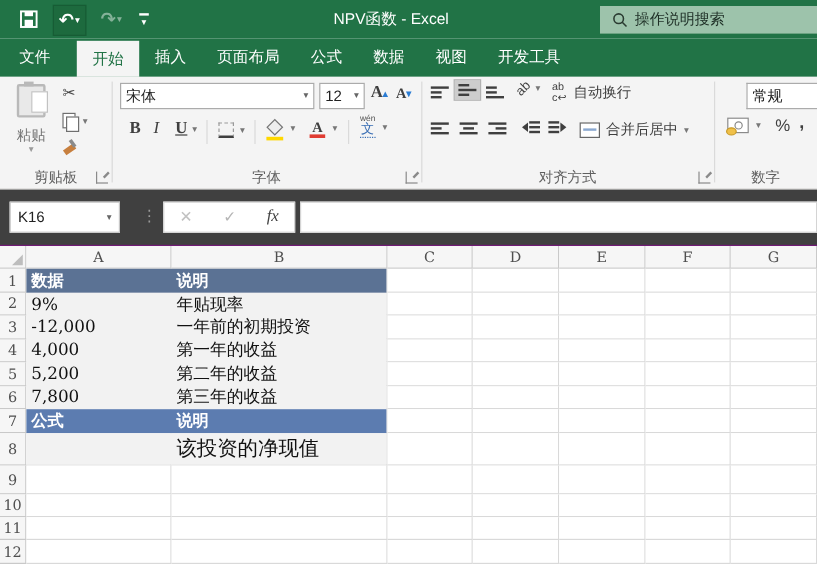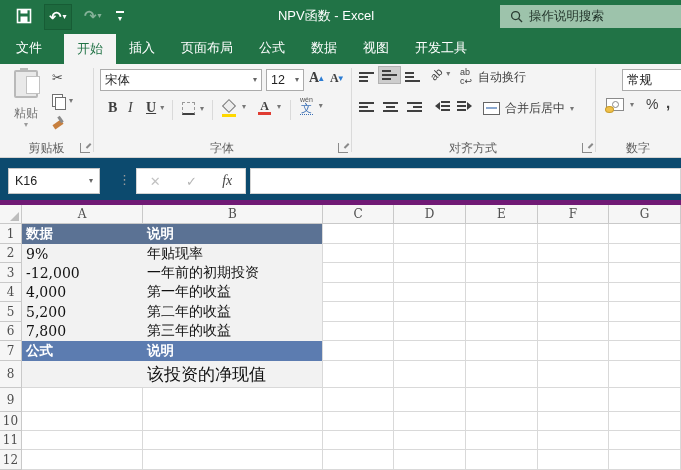--- a/index.html
+++ b/index.html
@@ -69,21 +69,21 @@
   .tri-l{width:0;height:0;border:4px solid transparent;border-right:5px solid #3f3f3f;display:inline-block;}
   .tri-r{width:0;height:0;border:4px solid transparent;border-left:5px solid #3f3f3f;display:inline-block;}
   .mergebox{display:inline-block;width:15px;height:11px;border:1px solid #666;position:relative;background:#fff;}
   .mergebox:before{content:"";position:absolute;left:2px;top:4px;width:11px;height:2px;background:#8aa8d0;}
   .wrap-ic{display:inline-block;width:14px;font-size:9px;line-height:1;color:#3f3f3f;}
   .bill-ic{display:inline-block;width:16px;height:11px;border:1px solid #8a8a8a;background:#fff;position:relative;}
   .bill-ic:before{content:"";position:absolute;left:5px;top:2px;width:5px;height:5px;border:1px solid #8a8a8a;border-radius:50%;}
   .bill-ic:after{content:"";position:absolute;left:-2px;bottom:-3px;width:7px;height:5px;background:#f0c048;border:1px solid #c89b2a;border-radius:50%;}
   .rtxt{font-size:12px;color:#3f3f3f;white-space:nowrap;}
   
-  #fbar{position:absolute;left:0;top:158px;width:681px;height:47px;background:#0c4a6e;border-bottom:5px solid #701a75;box-sizing:border-box;}
+  #fbar{position:absolute;left:0;top:158px;width:681px;height:47px;background:#404040;border-bottom:1px solid #701a75;box-sizing:border-box;}
   #namebox{position:absolute;left:8px;top:10px;width:92px;height:26px;background:#fff;border:1px solid #c6c6c6;box-sizing:border-box;
            display:flex;align-items:center;padding:0 6px;font-size:12.5px;color:#222;}
   #namebox .caret{color:#666;margin-left:auto;}
   #fbar-dots{position:absolute;left:118px;top:14px;color:#9a9a9a;font-size:13px;}
   #fbar-btns{position:absolute;left:136px;top:10px;width:110px;height:26px;background:#fff;border:1px solid #d4d4d4;box-sizing:border-box;
              display:flex;align-items:center;justify-content:space-around;}
   #fx-input{position:absolute;left:250px;top:10px;width:431px;height:26px;background:#fff;border:1px solid #d4d4d4;box-sizing:border-box;}
   .fx-it{font-family:"Liberation Serif","DejaVu Serif",serif;font-style:italic;font-size:14px;color:#444;}
   
   #sheet{position:absolute;left:0;top:205px;width:681px;height:265px;background:#fff;

